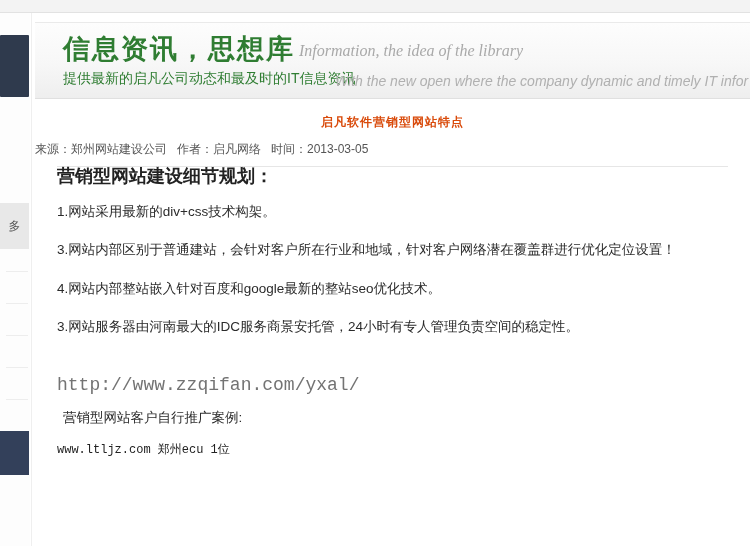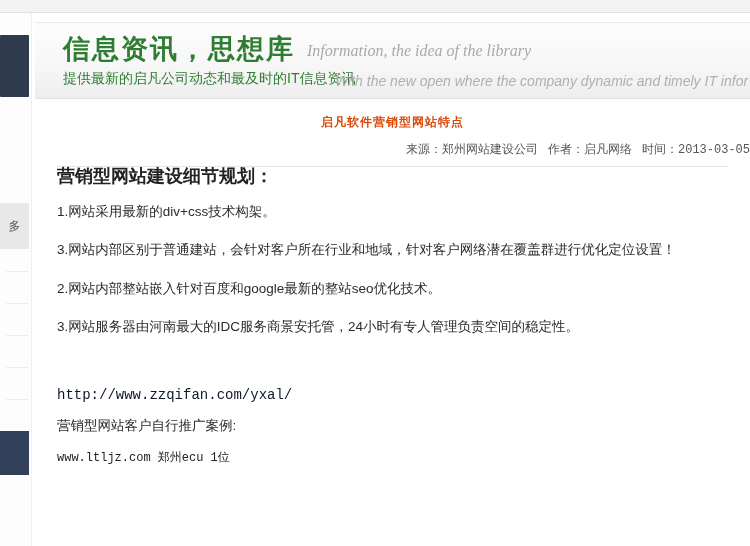--- a/index.html
+++ b/index.html
@@ -31,21 +31,21 @@
     background:linear-gradient(to bottom,#fdfdfd 0%,#f7f7f7 55%,#eeeeee 100%);
     border-top:1px solid #eaeaea;border-bottom:1px solid #e0e0e0;
     overflow:hidden;
   }
   .banner .ttl{
     position:absolute;left:28px;top:8px;
     font-size:27px;font-weight:bold;color:#2f7d32;letter-spacing:2px;
     font-family:"DejaVu Sans","Liberation Sans",sans-serif;
   }
   .banner .ttl-en{
-    position:absolute;left:272px;top:19px;
+    position:absolute;left:264px;top:19px;
     font-size:16px;color:#a9a9a9;font-style:italic;
     font-family:"Liberation Serif","DejaVu Serif",serif;
   }
   .banner .sub{
     position:absolute;left:28px;top:47px;
     font-size:14px;color:#2f7d32;
   }
   .banner .sub-en{
     position:absolute;left:300px;top:50px;
     font-size:14px;color:#b0b0b0;font-style:italic;
@@ -53,41 +53,41 @@
     white-space:nowrap;
   }
 
   
   .article{position:absolute;left:35px;top:104px;width:715px;}
   .art-title{
     text-align:center;font-size:12px;font-weight:bold;color:#d94a0a;
     padding-top:10px;letter-spacing:1px;
   }
   .art-meta{
-    text-align:right;font-size:12px;color:#555;margin-top:10px;font-family:Liberation Mono, monospace;
+    text-align:left;font-size:12px;color:#555;margin-top:10px;
   }
   .art-meta .sep{display:inline-block;width:10px;}
   .meta-rule{
     margin:8px 22px 0 22px;height:1px;background:#e6e6e6;
   }
 
   .content{position:absolute;left:57px;top:164px;width:690px;}
   .h-sec{
     font-size:18px;font-weight:bold;color:#222;margin:0 0 14px 0;
   }
   .p{
     font-size:13.5px;color:#2b2b2b;line-height:1.5;margin:0 0 18px 0;
   }
   .spacer{height:20px;}
   .url{
     font-family:"Liberation Mono","DejaVu Sans Mono",monospace;
-    font-size:14px;color:#0f172a;margin:12px 0 14px 0;
+    font-size:18px;color:#737373;margin:0 0 14px 0;
   }
   .case{
-    font-size:13.5px;color:#2b2b2b;margin:0 0 14px 0;
+    font-size:13.5px;color:#2b2b2b;margin:0 0 14px 6px;
   }
   .case-line{
     font-family:"Liberation Mono","DejaVu Sans Mono",monospace;
     font-size:12px;color:#222;margin:0 0 20px 0;
   }
 </style>
 </head>
 <body>
 
 <div class="page">
@@ -120,21 +120,21 @@
     <div class="art-meta">
       <span>来源：</span><span>郑州网站建设公司</span><span class="sep"></span><span>作者：</span><span>启凡网络</span><span class="sep"></span><span>时间：</span><span>2013-03-05</span>
     </div>
     <div class="meta-rule"></div>
   </div>
 
   <div class="content">
     <div class="h-sec">营销型网站建设细节规划：</div>
     <div class="p">1.网站采用最新的div+css技术构架。</div>
     <div class="p">3.网站内部区别于普通建站，会针对客户所在行业和地域，针对客户网络潜在覆盖群进行优化定位设置！</div>
-    <div class="p">2.网站内部整站嵌入针对百度和google最新的整站seo优化技术。</div>
+    <div class="p">4.网站内部整站嵌入针对百度和google最新的整站seo优化技术。</div>
     <div class="p">3.网站服务器由河南最大的IDC服务商景安托管，24小时有专人管理负责空间的稳定性。</div>
 
     <div class="spacer"></div>
 
     <div class="url">http://www.zzqifan.com/yxal/</div>
     <div class="case">营销型网站客户自行推广案例:</div>
     <div class="case-line">www.ltljz.com  郑州ecu 1位</div>
 
   </div>
 

